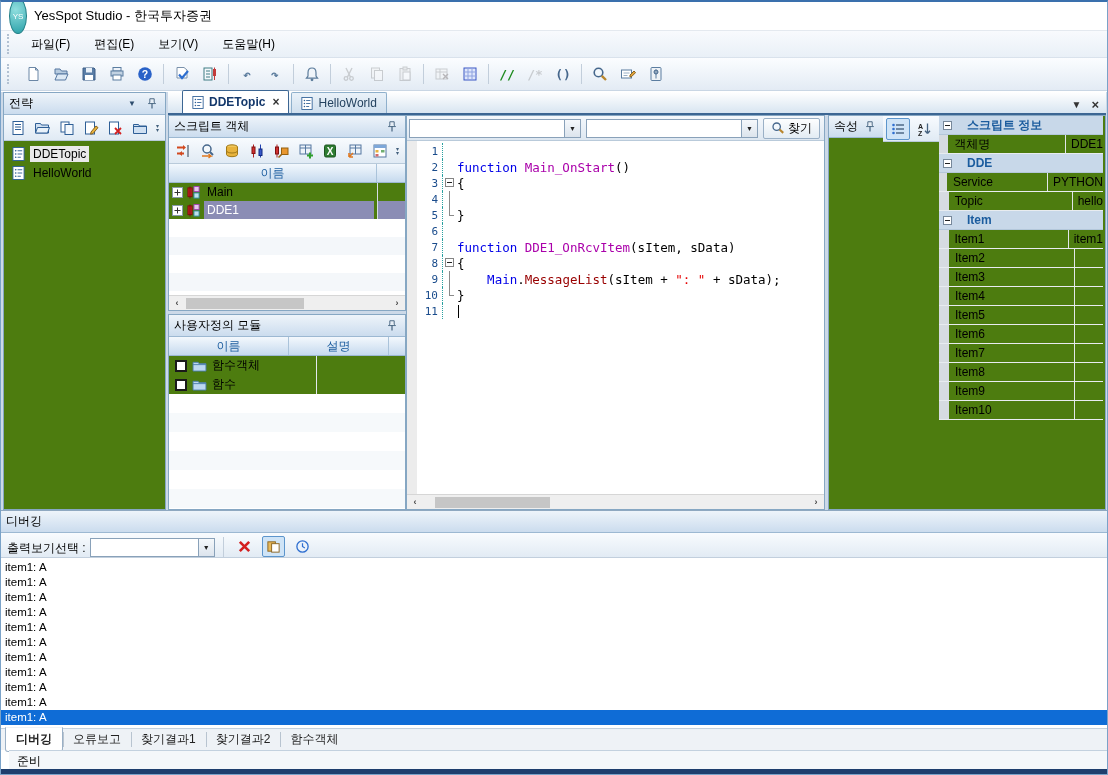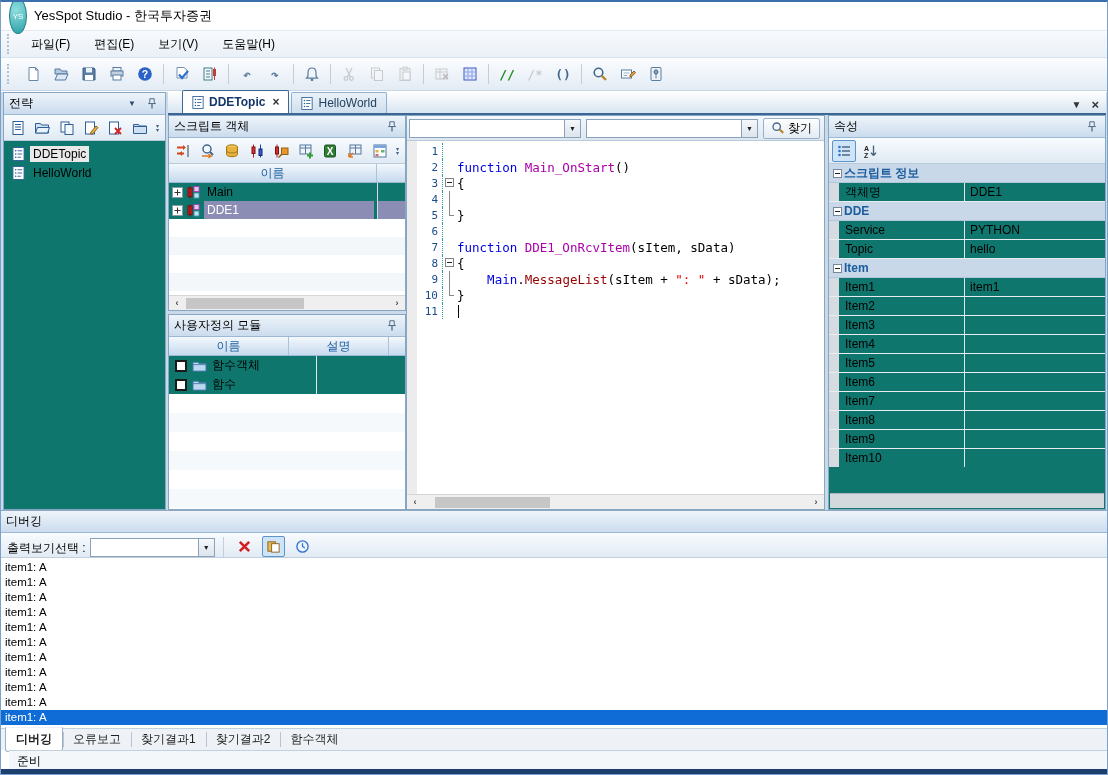--- a/index.html
+++ b/index.html
@@ -15,21 +15,21 @@
 .menu-item{padding:5px 12px;cursor:default}
 
 .toolbar{height:33px;display:flex;align-items:center;background:linear-gradient(#fbfdff,#e3ebf4);border-bottom:1px solid #c9d6e4;padding-left:4px}
 .tbtn{width:26px;height:26px;display:flex;align-items:center;justify-content:center;border-radius:2px;margin:0 1px}
 .tbtn.disabled{opacity:.42;filter:grayscale(.9)}
 .tsep{width:1px;height:20px;background:#c2cedb;margin:0 4px}
 .glyph{font-family:"DejaVu Sans Mono",monospace;font-weight:bold;font-size:13px}
 .ico{display:inline-flex;align-items:center;justify-content:center}
 
 .main{position:absolute;top:90px;left:0;width:1106px;height:418px;background:#ccd9e8}
-.panel{position:absolute;background:#0f766e;border:1px solid #86a7c3}
+.panel{position:absolute;background:#4d7c0f;border:1px solid #86a7c3}
 .phead{height:22px;display:flex;align-items:center;gap:4px;padding:0 5px;background:linear-gradient(#eef4fa,#cbdcee);border-bottom:1px solid #9cb8d2;font-size:12px}
 .phead .ptitle{flex:1}
 .hbtn{display:flex;align-items:center;justify-content:center;width:16px;height:16px;color:#2e4d6e}
 .ptool{height:26px;display:flex;align-items:center;background:linear-gradient(#f8fbfe,#e0eaf4);border-bottom:1px solid #b9cada;padding:0 2px}
 .ptool .tbtn{width:24px;height:22px}
 .ovf{margin-left:auto;display:flex;flex-direction:column;align-items:center;width:12px;color:#44617e;font-size:6px;line-height:4px}
 .colhead{display:flex;background:linear-gradient(#f3f8fd,#c6daee);border-bottom:1px solid #9cb8d2;color:#1b5c9e;height:19px;align-items:center}
 .colcell{text-align:center;border-right:1px solid #aac3da;height:100%;display:flex;align-items:center;justify-content:center}
 
 #strategyPanel{left:2px;top:0;width:163px;height:418px}
@@ -74,24 +74,24 @@
 .fold{width:14px;height:100%;position:relative}
 .fold.mid::before{content:'';position:absolute;left:6px;top:0;bottom:0;border-left:1px solid #8a8a8a}
 .fold.end::before{content:'';position:absolute;left:6px;top:0;height:50%;border-left:1px solid #8a8a8a}
 .fold.end::after{content:'';position:absolute;left:6px;top:50%;width:5px;border-top:1px solid #8a8a8a}
 .fbox{position:absolute;left:2px;top:3px;width:9px;height:9px;border:1px solid #848484;background:#fff}
 .fbox::after{content:'';position:absolute;left:1px;right:1px;top:3px;border-top:1px solid #222}
 .codetxt{white-space:pre}
 .c-kw{color:#0000e8}.c-fn{color:#aa00aa}.c-obj{color:#0000e8}.c-mth{color:#990000}.c-str{color:#e60000}.c-pl{color:#000}
 .caret{display:inline-block;width:1.4px;height:13px;background:#000;vertical-align:-2px;margin-left:1px}
 
-#propsPanel{left:827px;top:23px;width:278px;height:395px;display:flex;flex-direction:column;position:absolute}
+#propsPanel{left:827px;top:23px;width:278px;height:395px;display:flex;flex-direction:row;position:absolute}
 .pgrid{flex:1;position:relative;overflow:hidden}
 .prow{display:flex;height:19px;align-items:center;border-bottom:1px solid #e8ecf0;font-size:12px}
-.prow.group{background:#c8d8e9;border-bottom:1px solid #b3c7da;gap:2px;padding-left:4px}
+.prow.group{background:#c8d8e9;border-bottom:1px solid #b3c7da;gap:15px;padding-left:4px}
 .gbox{width:9px;height:9px;border:1px solid #77889a;background:#fff;position:relative}
 .gbox::after{content:'';position:absolute;left:1px;right:1px;top:3px;border-top:1px solid #222}
 .glabel{color:#1b5c9e;font-weight:bold}
 .pmargin{width:10px;height:100%;background:#d6dbe1}
 .pname{width:126px;padding-left:6px;border-right:1px solid #e2e6ea;height:100%;display:flex;align-items:center}
 .pval{flex:1;padding-left:5px;height:100%;display:flex;align-items:center}
 .descbar{height:15px;background:#d4d9de;border-top:1px solid #aab4bd;margin:26px 1px 1px 1px}
 
 #debugPanel{position:absolute;top:508px;left:0;width:1106px;height:240px;background:#fff;border-top:1px solid #8fa8c0;display:flex;flex-direction:column}
 .dtool{height:25px;display:flex;align-items:flex-end;gap:4px;background:linear-gradient(#f8fbfe,#e2ebf4);border-bottom:1px solid #c2cfdd;padding-left:6px}

